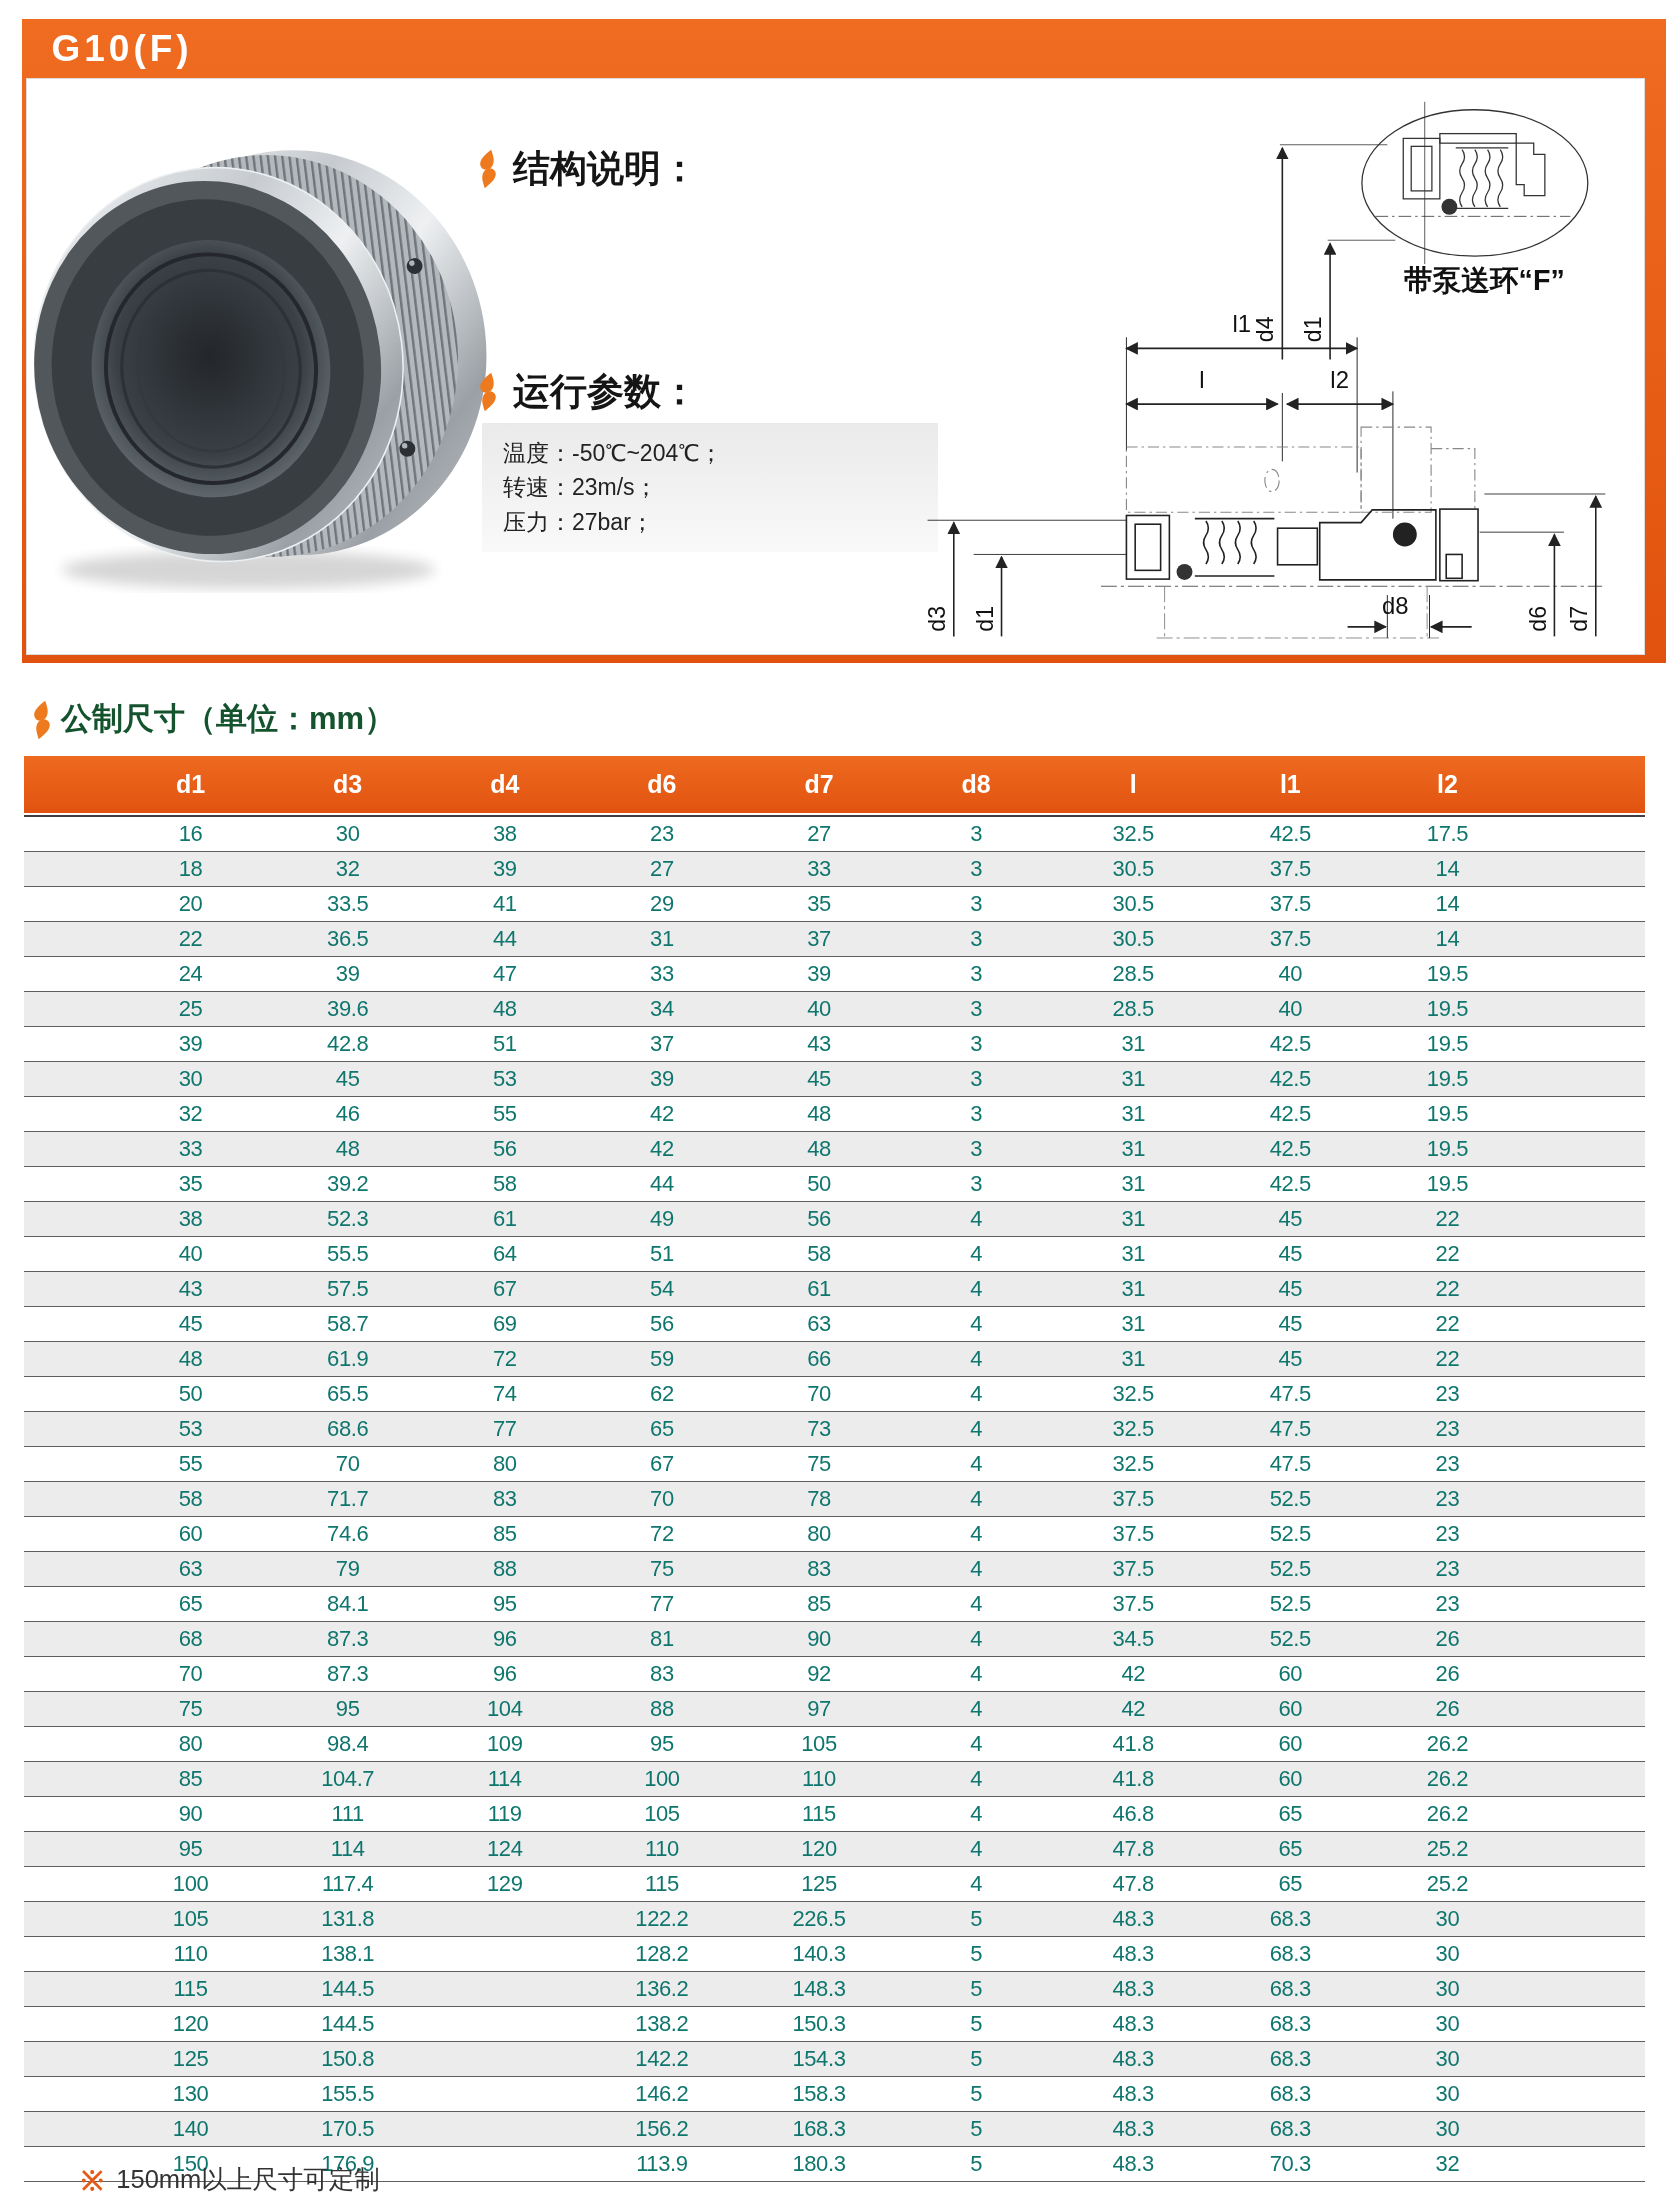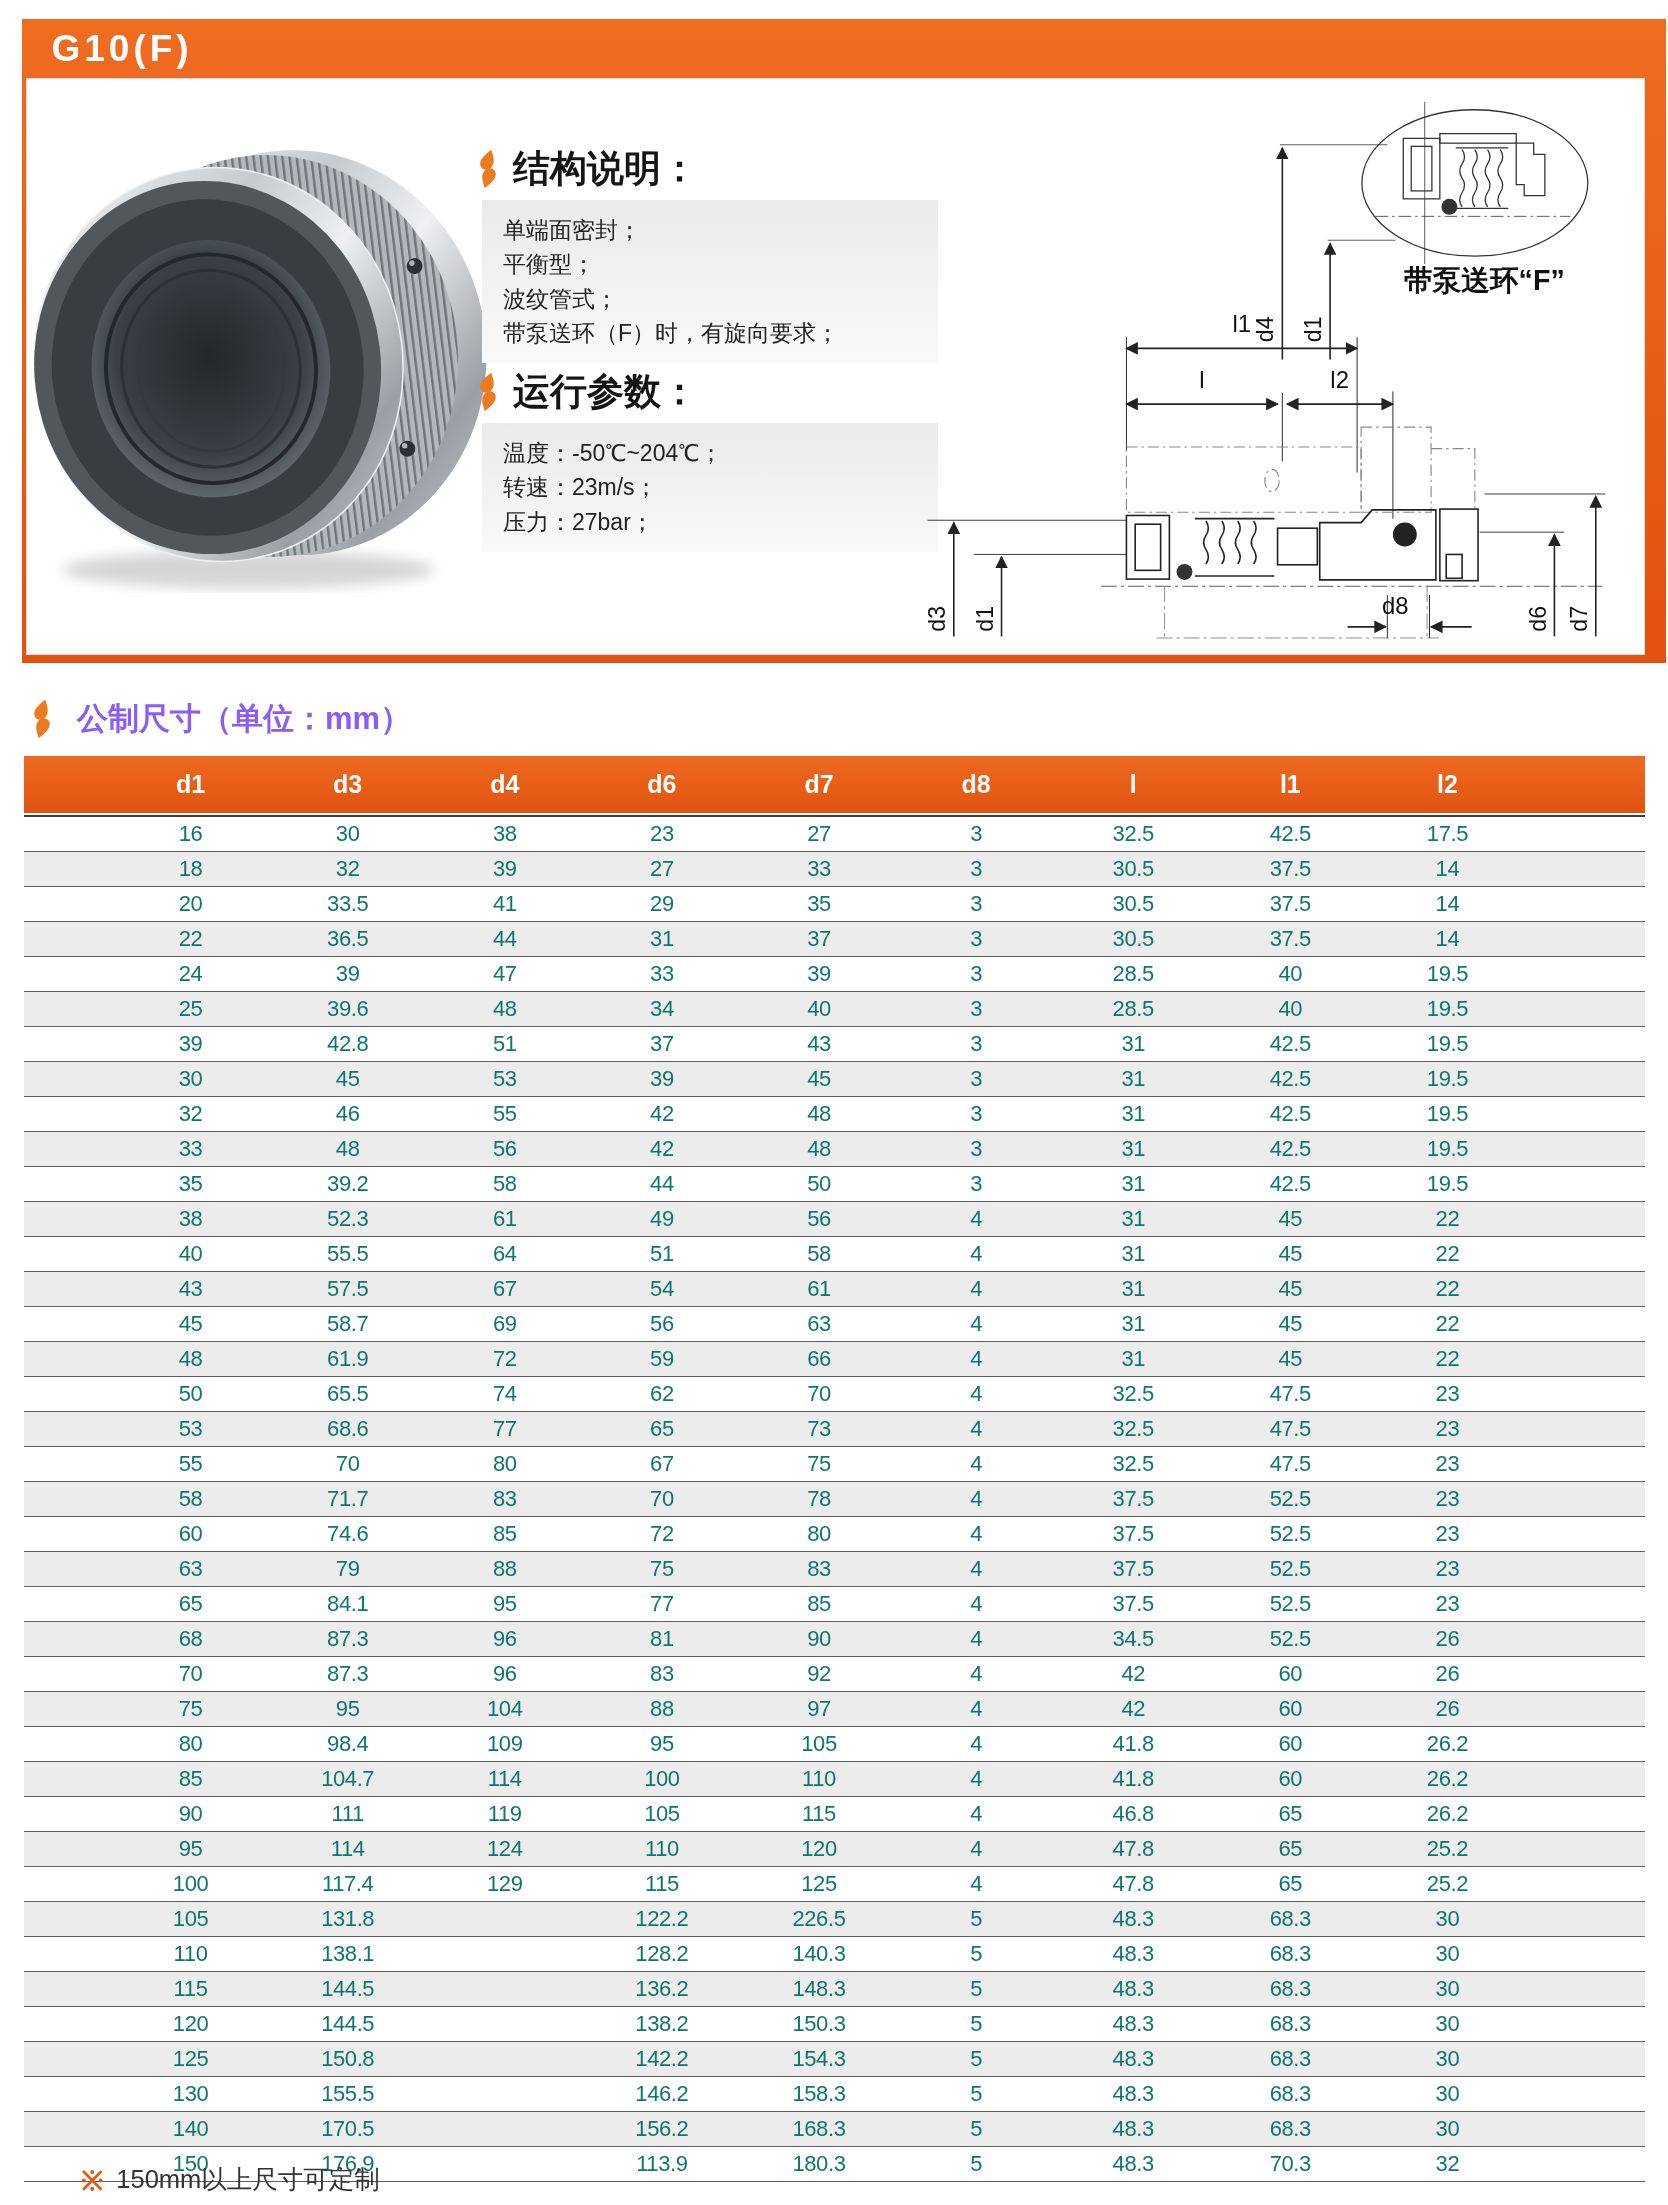--- a/index.html
+++ b/index.html
@@ -31,22 +31,22 @@
   #param-body{left:455px;top:344px;}
   .sec-body div{white-space:nowrap;}
 
   
   .diagram{position:absolute;left:891px;top:9.5px;width:708px;height:557px;}
   .dimt{font-size:30px;fill:#111;text-anchor:middle;font-family:"Liberation Sans",sans-serif;}
   .dlab{font-size:29px;fill:#111;text-anchor:middle;font-family:"Liberation Sans",sans-serif;}
   .callout{font-size:36px;fill:#111;text-anchor:middle;font-weight:bold;font-family:"Liberation Sans",sans-serif;}
 
   
-  .metric-head{position:absolute;left:30px;top:698px;display:flex;align-items:center;gap:23px;
-               font-size:31px;font-weight:bold;color:#8b5cf6;}
+  .metric-head{position:absolute;left:30px;top:698px;display:flex;align-items:flex-end;gap:7px;
+               font-size:31px;font-weight:bold;color:#14532d;}
   .mtable{position:absolute;left:24px;top:756px;width:1621px;}
   .thead,.trow{display:grid;grid-template-columns:repeat(9,1fr);
                padding:0 119px 0 88px;text-align:center;align-items:center;}
   .thead{height:57px;background:linear-gradient(180deg,#ee6a20,#e1530f);
          color:#fff;font-weight:bold;font-size:25px;}
   .tbody{margin-top:2.4px;border-top:2.4px solid #3f3f3f;}
   .trow{height:34px;font-size:22px;color:#0f766e;letter-spacing:-0.4px;
         border-bottom:1.2px solid #5e5e5e;background:#fff;}
   .trow.alt{background:#ececec;}
 
@@ -109,26 +109,20 @@
         </g>
       </svg>
 
       <div class="sec-head" id="struct-head">
         <svg class="flame" viewBox="0 0 30 50">
           <path d="M19,1 C10,8 4,14 5.5,20.5 C6.7,25.5 13,27.5 17.5,24.5 C22,21.5 23,15 21.5,9.5 C20.8,6.6 20,3.8 19,1 Z" fill="#ee7a1f"></path>
           <path d="M11,49 C20,42 26,36 24.5,29.5 C23.3,24.5 17,22.5 12.5,25.5 C8,28.5 7,35 8.5,40.5 C9.2,43.4 10,46.2 11,49 Z" fill="#ee7a1f"></path>
         </svg>
         <span>结构说明：</span>
       </div>
-      <div class="sec-body" id="struct-body">
-          <div>单端面密封；</div>
-          <div>平衡型；</div>
-          <div>波纹管式；</div>
-          <div>带泵送环（F）时，有旋向要求；</div>
-        </div>
 
       <div class="sec-head" id="param-head">
         <svg class="flame" viewBox="0 0 30 50">
           <path d="M19,1 C10,8 4,14 5.5,20.5 C6.7,25.5 13,27.5 17.5,24.5 C22,21.5 23,15 21.5,9.5 C20.8,6.6 20,3.8 19,1 Z" fill="#ee7a1f"></path>
           <path d="M11,49 C20,42 26,36 24.5,29.5 C23.3,24.5 17,22.5 12.5,25.5 C8,28.5 7,35 8.5,40.5 C9.2,43.4 10,46.2 11,49 Z" fill="#ee7a1f"></path>
         </svg>
         <span>运行参数：</span>
       </div>
       <div class="sec-body" id="param-body">
           <div>温度：-50℃~204℃；</div>

